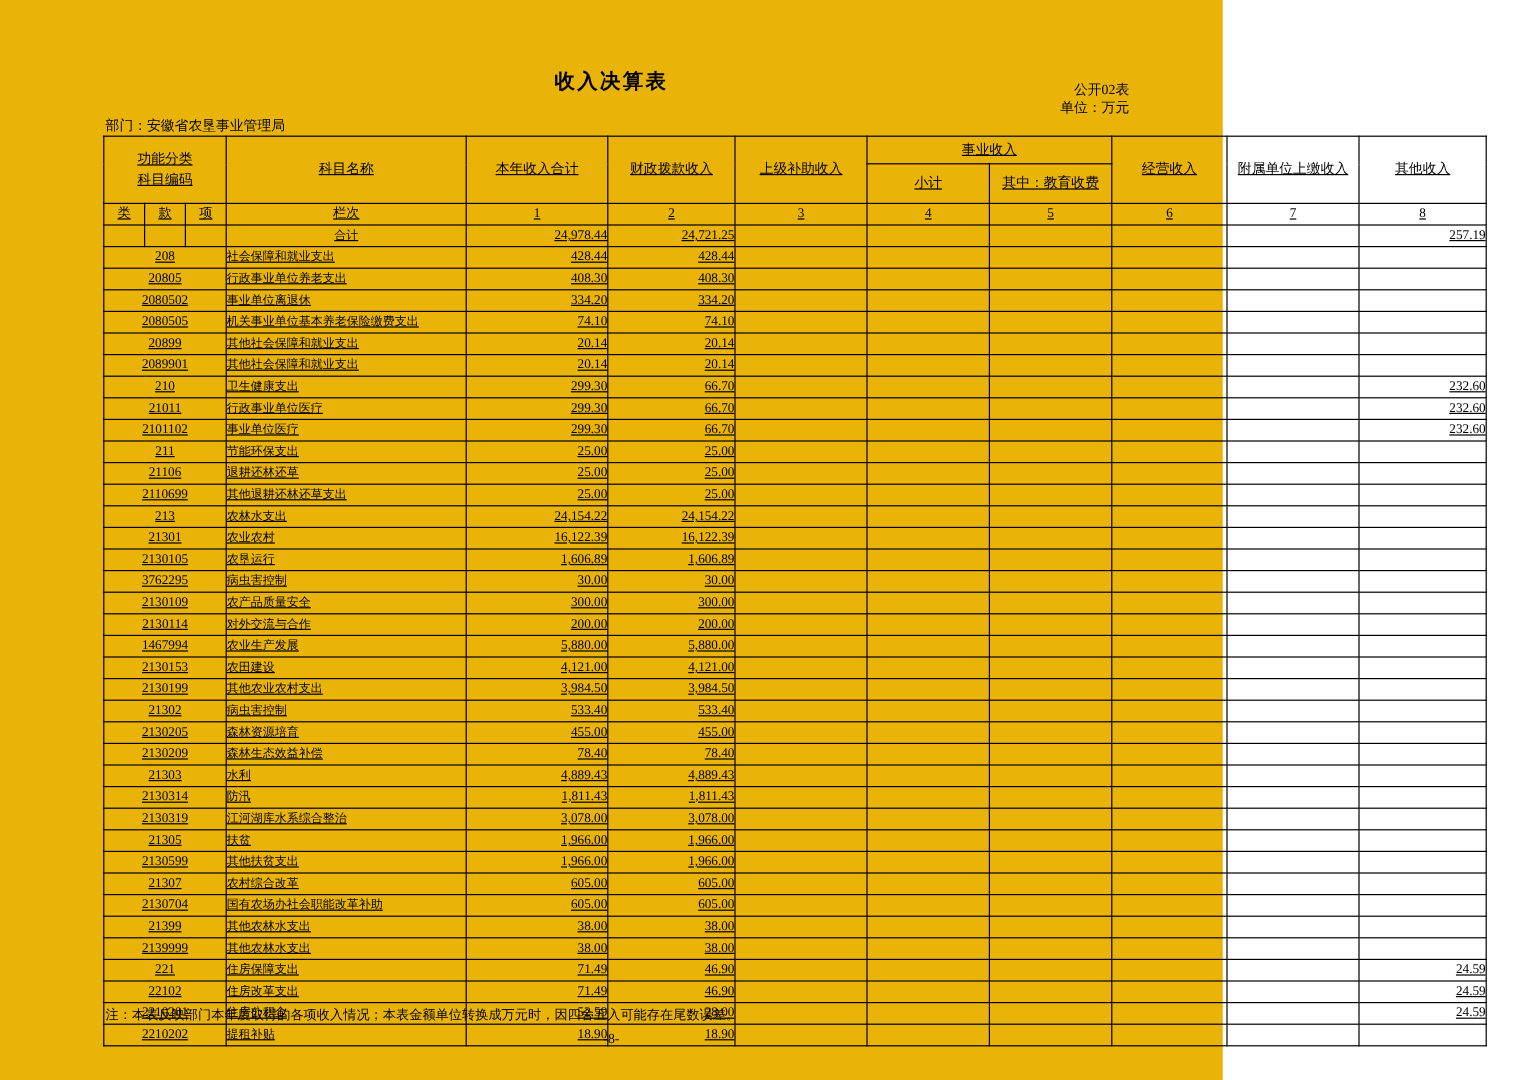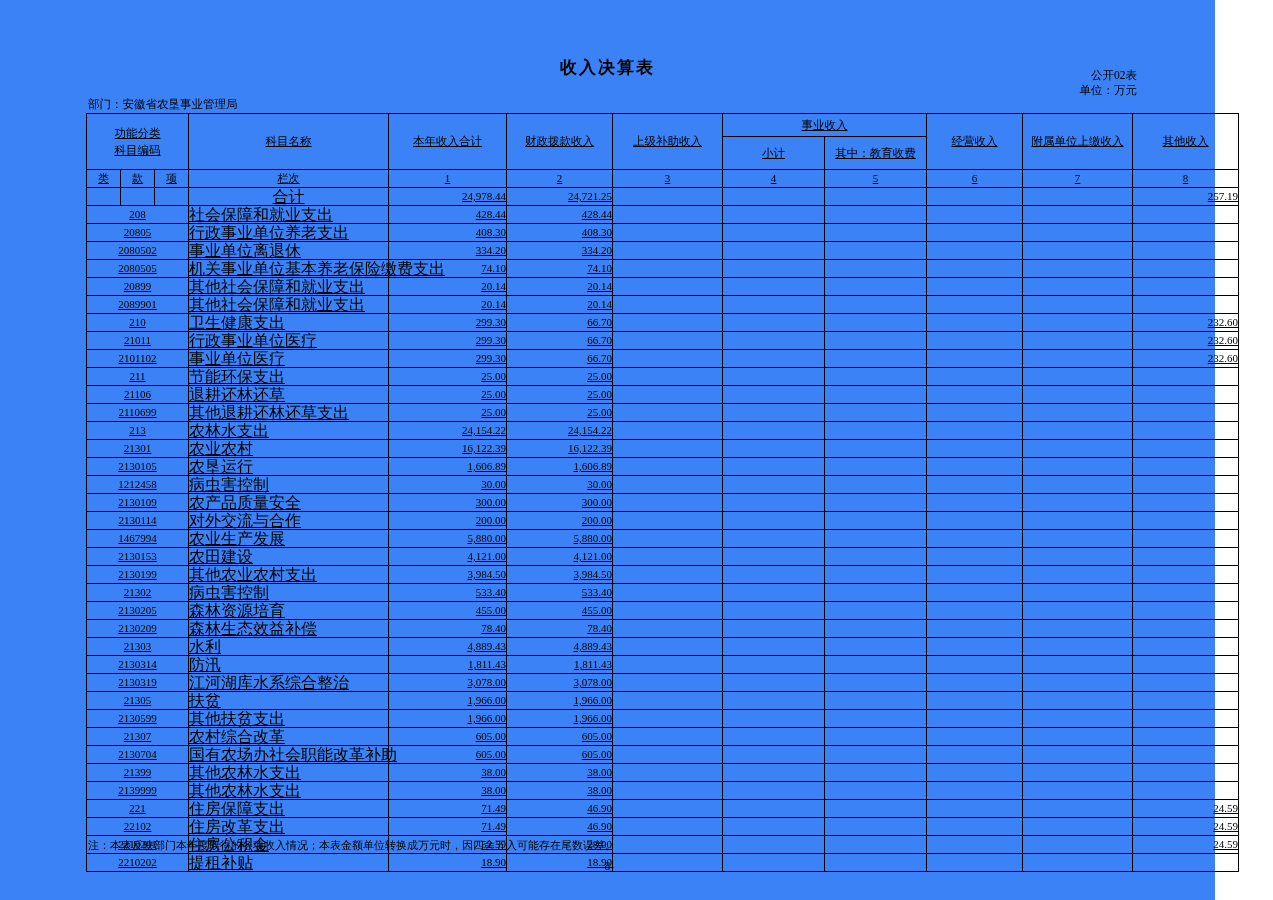--- a/index.html
+++ b/index.html
@@ -11,23 +11,23 @@
     width: 1273px;
     height: 900px;
     font-family: "Liberation Serif", "DejaVu Serif", serif;
     color: #000;
     position: relative;
     overflow: hidden;
   }
   .page {
     position: absolute;
     left: 0; top: 0;
-    width: 1215px;
+    width: 1019px;
     height: 900px;
-    background: #3b82f6;
+    background: #eab308;
   }
   .title {
     text-align: center;
     font-size: 17px;
     font-weight: bold;
     letter-spacing: 2px;
     margin-top: 56px;
   }
   .meta-right {
     position: absolute;
@@ -75,21 +75,21 @@
     height: 54px;
   }
   .code-cell {
     text-align: center;
     padding-left: 3px;
     font-size: 11px;
     white-space: nowrap;
   }
   .name-cell {
     text-align: left;
-    font-size: 16px;
+    font-size: 10px;
     white-space: nowrap;
   }
   .num {
     text-align: right;
     padding-right: 6px;
     font-size: 11px;
     white-space: nowrap;
   }
   .ctr {
     text-align: center;
@@ -370,21 +370,21 @@
             <td class="num">1,606.89</td>
             <td class="num">1,606.89</td>
             <td class="num"></td>
             <td class="num"></td>
             <td class="num"></td>
             <td class="num"></td>
             <td class="num"></td>
             <td class="num"></td>
           </tr>
           <tr>
-            <td class="code-cell" colspan="3">1212458</td>
+            <td class="code-cell" colspan="3">3762295</td>
             <td class="name-cell lvl3">病虫害控制</td>
             <td class="num">30.00</td>
             <td class="num">30.00</td>
             <td class="num"></td>
             <td class="num"></td>
             <td class="num"></td>
             <td class="num"></td>
             <td class="num"></td>
             <td class="num"></td>
           </tr>

